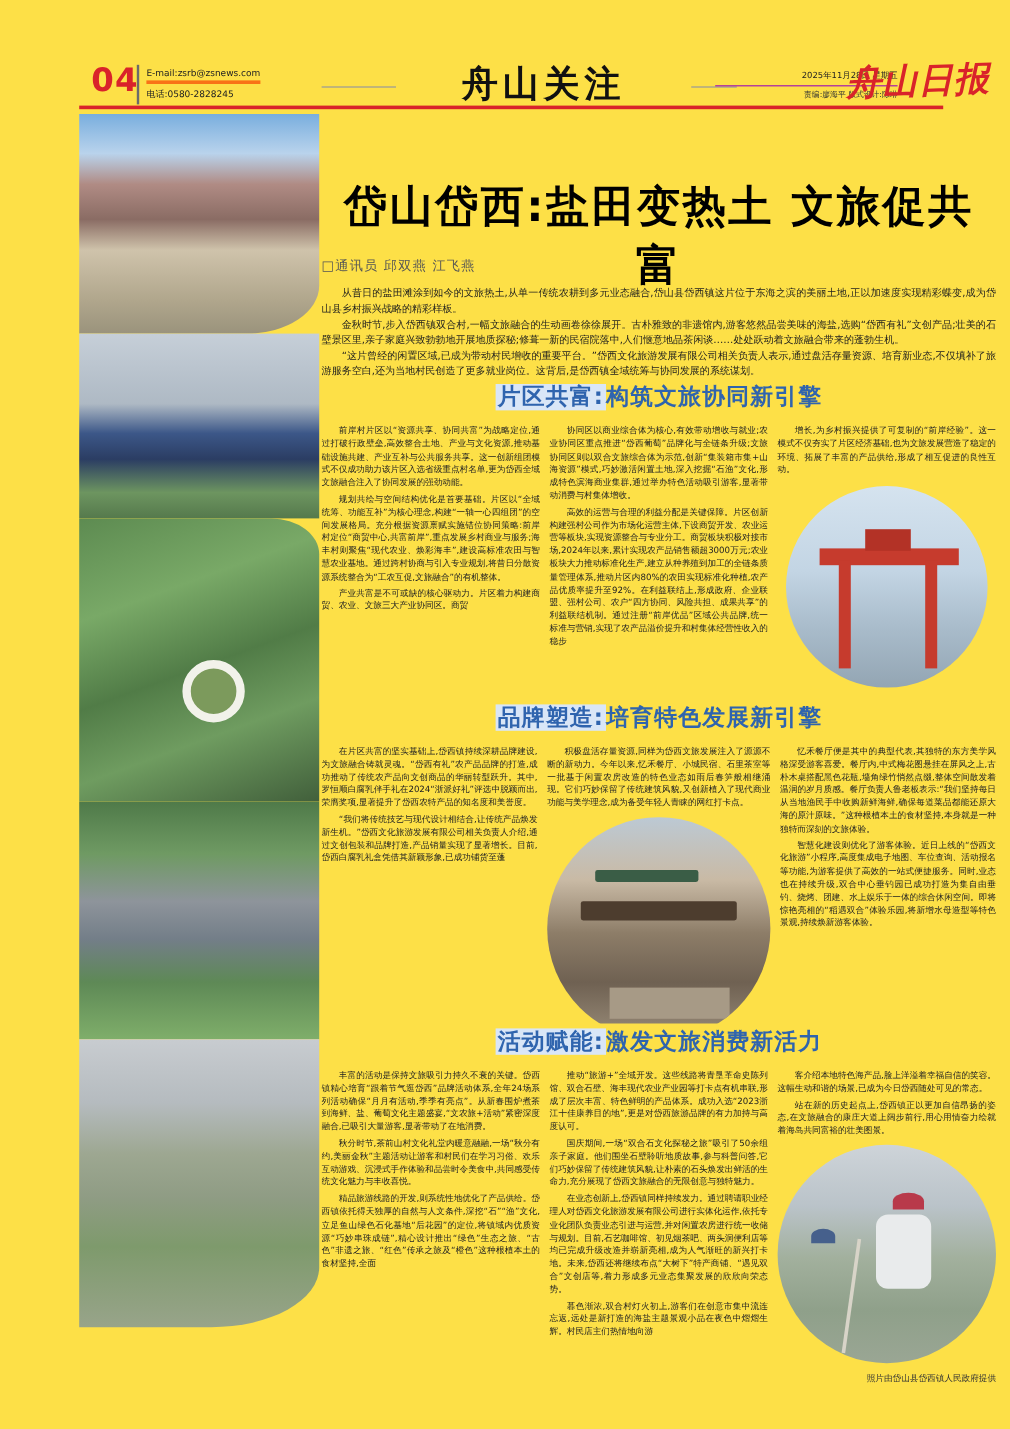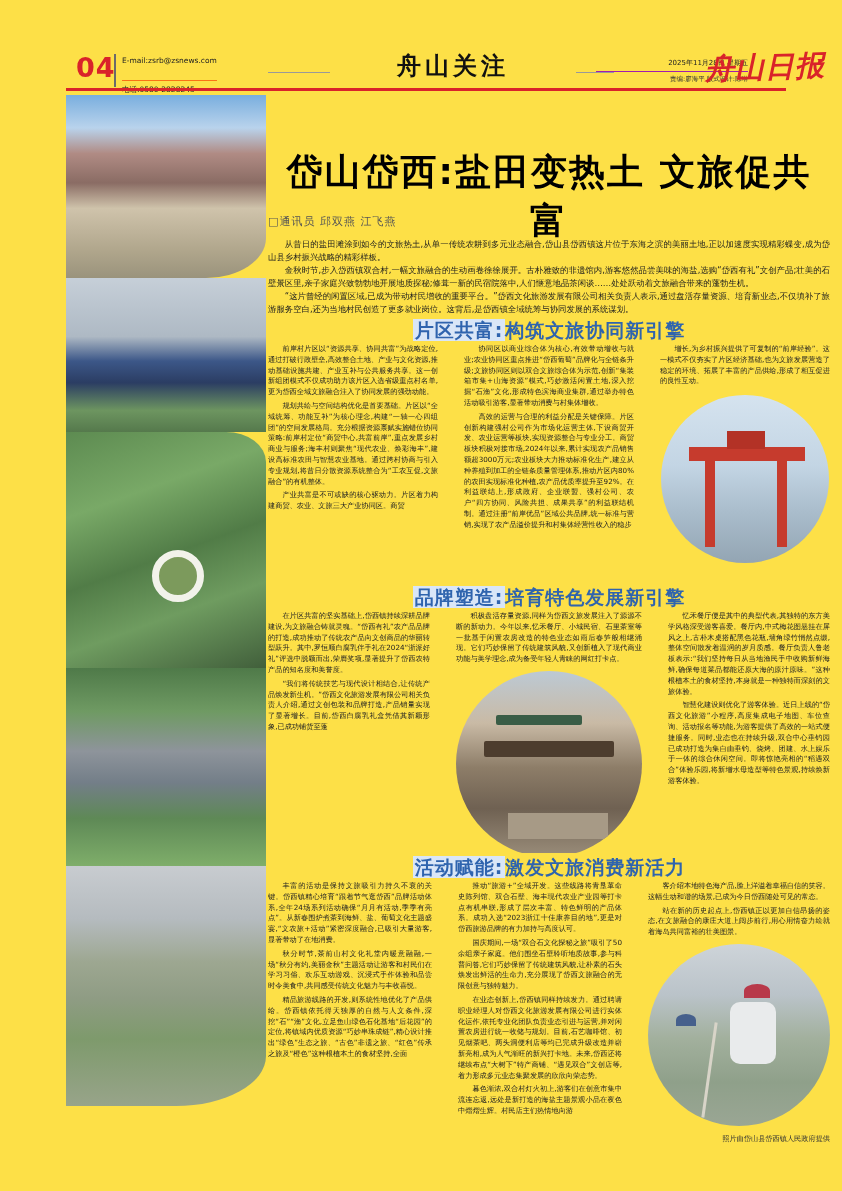--- a/index.html
+++ b/index.html
@@ -6,23 +6,23 @@
   html,body { background:#ffffff; }
   body { font-family:"DejaVu Sans","Liberation Sans",sans-serif; }
   #page {
     position:relative; width:842px; height:1191px; margin:0 auto;
     background:#fde047; overflow:hidden;
   }
   
   .pagenum { position:absolute; left:76px; top:52px; font-size:27px; font-weight:bold; color:#d9232a; letter-spacing:1px; }
   .pagenum-bar { position:absolute; left:114px; top:54px; width:2px; height:33px; background:#6b6b6b; }
   .contact { position:absolute; left:122px; top:56px; font-size:7.5px; color:#222; line-height:1.3; }
-  .contact .email { display:inline-block; border-bottom:1px solid #f97316; padding-bottom:14px; margin-bottom:4px; }
+  .contact .email { display:inline-block; border-bottom:3px solid #f97316; padding-bottom:1px; margin-bottom:4px; }
   .sec-title { position:absolute; left:333px; top:50px; width:240px; text-align:center;
-    font-family:"DejaVu Serif","Liberation Serif",serif; font-size:24px; font-weight:bold; color:#111; letter-spacing:4px; }
+    font-family:"DejaVu Serif","Liberation Serif",serif; font-size:30px; font-weight:bold; color:#111; letter-spacing:4px; }
   .h-rule-l { position:absolute; left:268px; top:72px; width:62px; height:1px; background:#999; }
   .h-rule-r { position:absolute; left:576px; top:72px; width:38px; height:1px; background:#999; }
   .dateblock { position:absolute; left:596px; top:58px; width:152px; text-align:right; font-size:7px; color:#222; }
   .dateblock .date { display:block; padding-bottom:3px; border-bottom:1px solid #a21caf; margin-bottom:3px; }
   .dateblock .editors { display:block; font-size:6.5px; color:#333; }
   .masthead { position:absolute; left:692px; top:48px; width:146px; text-align:center;
     font-family:"DejaVu Serif","Liberation Serif",serif; font-size:29px; font-weight:bold; font-style:italic;
     color:#d9232a; transform:rotate(-2deg); letter-spacing:1px; }
   .red-rule { position:absolute; left:66px; top:88px; width:720px; height:3px; background:#d9232a; }
 
@@ -47,21 +47,21 @@
   .byline { top:214px; text-align:left; font-size:11px; color:#555; letter-spacing:1px; }
   .intro { top:238px; font-size:8.4px; line-height:1.55; text-align:justify; }
   .intro p { text-indent:2em; margin:0; }
 
   .section { position:absolute; left:268px; width:562px; overflow:hidden; }
   #sec1 { top:318px; height:265px; }
   #sec2 { top:585px; height:268px; }
   #sec3 { top:855px; height:305px; }
   .sec-h { text-align:center; font-size:19px; font-weight:bold; color:#2f64ae; letter-spacing:1px; }
   .sec-h .hl { background:#d9e6f7; padding:0 2px; }
-  .cols { display:flex; gap:26px; }
+  .cols { display:flex; gap:8px; margin-top:10px; }
   .col { flex:1; font-size:7.2px; line-height:1.5; color:#222; text-align:justify; }
   .col p { text-indent:2em; margin:0 0 3px 0; }
 
   .circle { border-radius:50%; overflow:hidden; position:relative; flex-shrink:0; }
   .crane { width:168px; height:168px; margin:8px auto 0;
     background:linear-gradient(180deg,#d5e3ef 0%,#c3d5e4 42%,#a9bccb 70%,#93a5b3 100%); }
   .crane .leg1,.crane .leg2 { position:absolute; top:62px; width:10px; height:90px; background:#c63b2d; }
   .crane .leg1 { left:44px; } .crane .leg2 { left:116px; }
   .crane .beam { position:absolute; top:52px; left:28px; width:116px; height:14px; background:#c63b2d; }
   .crane .cab { position:absolute; top:36px; left:66px; width:38px; height:18px; background:#b33226; }

